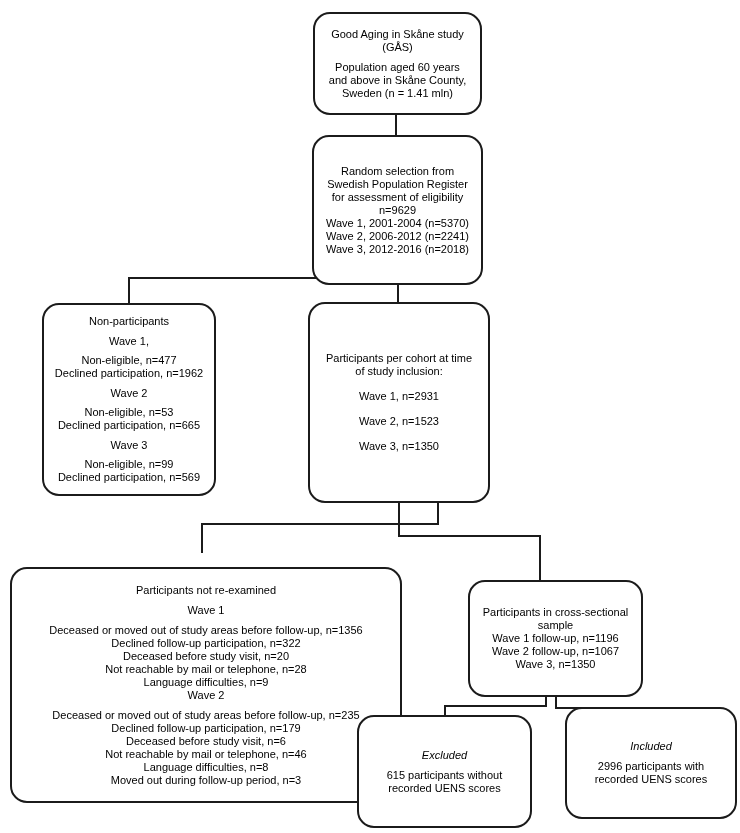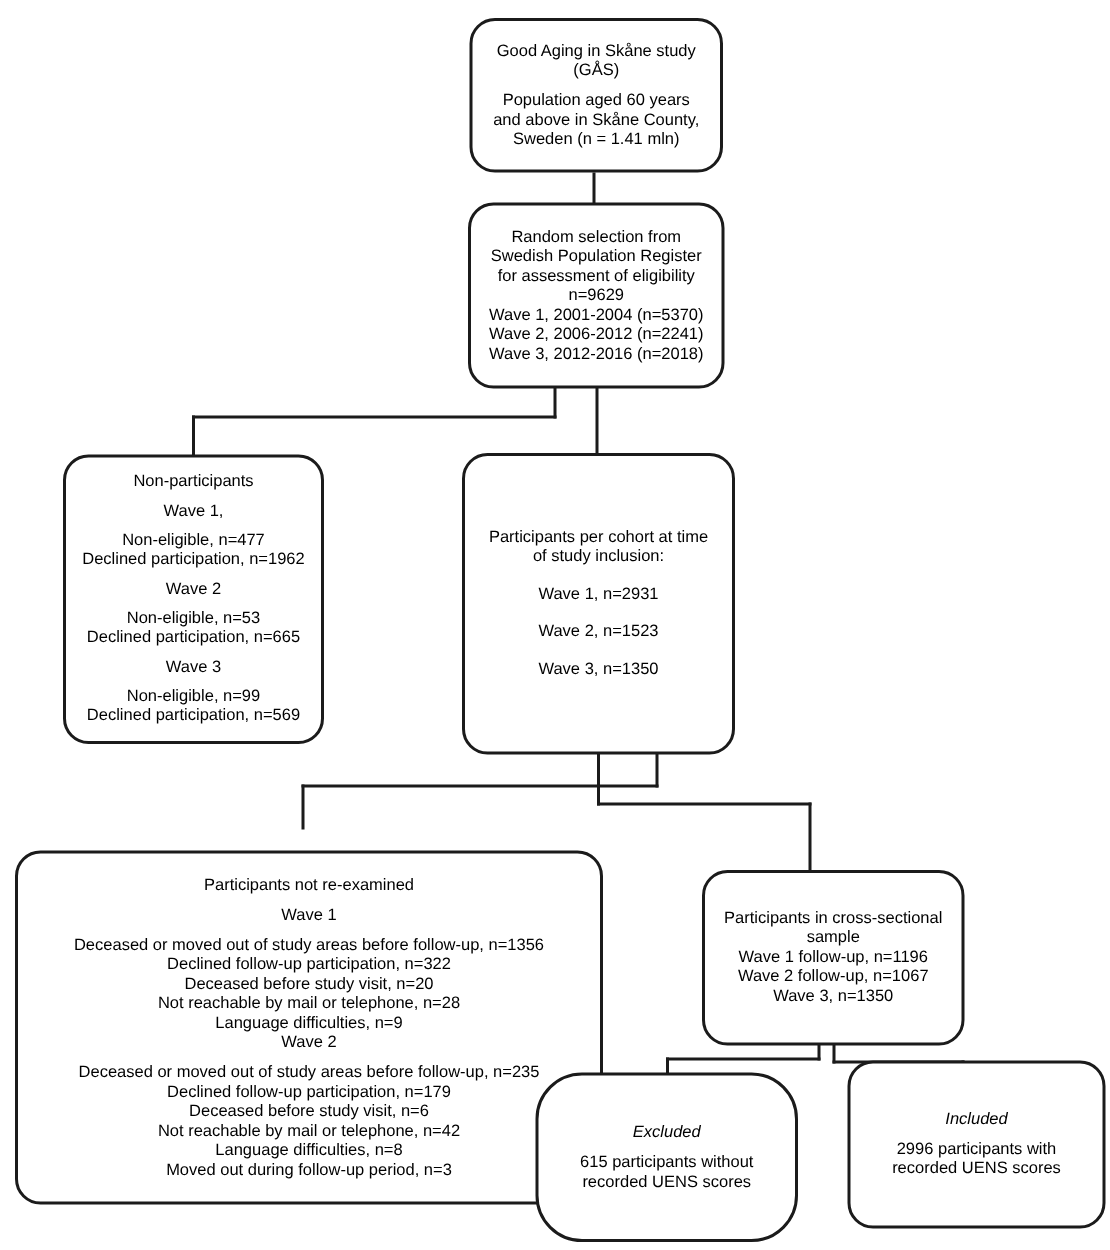--- a/index.html
+++ b/index.html
@@ -16,26 +16,26 @@
   }
   .ln{position:absolute;background:#1b1b1b;}
   .p{margin:0;}
   .mt6{margin-top:6px;}
   .mt7{margin-top:7px;}
   .mt8{margin-top:0;}
   .mt12{margin-top:12px;}
   .it{font-style:italic;}
   
   #b-study{left:313px;top:12px;width:169px;height:103px;padding:4px 10px;}
-  #b-selection{left:312px;top:135px;width:171px;height:124px;padding:4px 9px;}
+  #b-selection{left:312px;top:135px;width:171px;height:150px;padding:4px 9px;}
   #b-nonpart{left:42px;top:303px;width:174px;height:193px;padding:4px 8px;}
   #b-cohort{left:308px;top:302px;width:182px;height:201px;padding:16px 12px;}
   #b-notreex{left:10px;top:567px;width:392px;height:236px;padding:4px 0;}
   #b-cross{left:468px;top:580px;width:175px;height:117px;padding:4px 10px;}
-  #b-excl{left:357px;top:715px;width:175px;height:113px;padding:4px 10px;border-radius:31px;}
+  #b-excl{left:357px;top:715px;width:175px;height:113px;padding:4px 10px;}
   #b-incl{left:565px;top:707px;width:172px;height:112px;padding:4px 10px;}
   
   #ln1{left:395px;top:115px;width:2px;height:21px;}
   #ln2{left:369px;top:258px;width:2px;height:21px;}
   #ln3{left:128px;top:277px;width:243px;height:2px;}
   #ln4{left:128px;top:277px;width:2px;height:27px;}
   #ln5{left:397px;top:258px;width:2px;height:45px;}
   #ln6{left:398px;top:502px;width:2px;height:35px;}
   #ln7{left:398px;top:535px;width:143px;height:2px;}
   #ln8{left:539px;top:535px;width:2px;height:46px;}
@@ -110,21 +110,21 @@
     <div class="p mt7">Wave 1</div>
     <div class="p mt7">Deceased or moved out of study areas before follow-up, n=1356</div>
     <div class="p">Declined follow-up participation, n=322</div>
     <div class="p">Deceased before study visit, n=20</div>
     <div class="p">Not reachable by mail or telephone, n=28</div>
     <div class="p">Language difficulties, n=9</div>
     <div class="p mt8">Wave 2</div>
     <div class="p mt7">Deceased or moved out of study areas before follow-up, n=235</div>
     <div class="p">Declined follow-up participation, n=179</div>
     <div class="p">Deceased before study visit, n=6</div>
-    <div class="p">Not reachable by mail or telephone, n=42</div>
+    <div class="p">Not reachable by mail or telephone, n=46</div>
     <div class="p">Language difficulties, n=8</div>
     <div class="p">Moved out during follow-up period, n=3</div>
   </div>
 
   <div class="box" id="b-cross">
     <div class="p">Participants in cross-sectional sample</div>
     <div class="p mt8">Wave 1 follow-up, n=1196</div>
     <div class="p mt8">Wave 2 follow-up, n=1067</div>
     <div class="p mt8">Wave 3, n=1350</div>
   </div>

